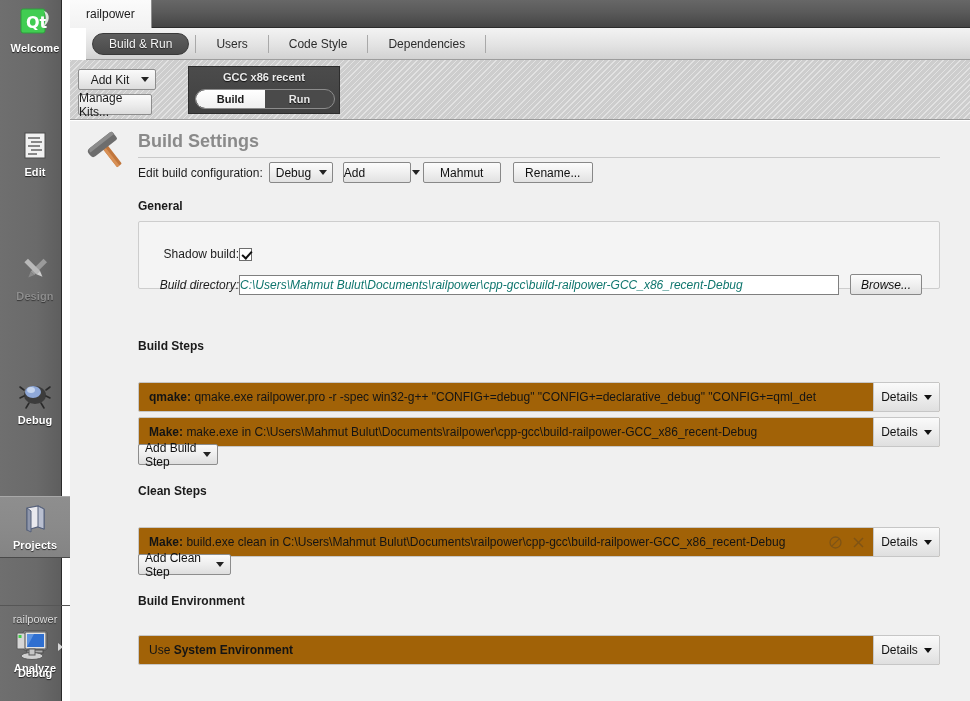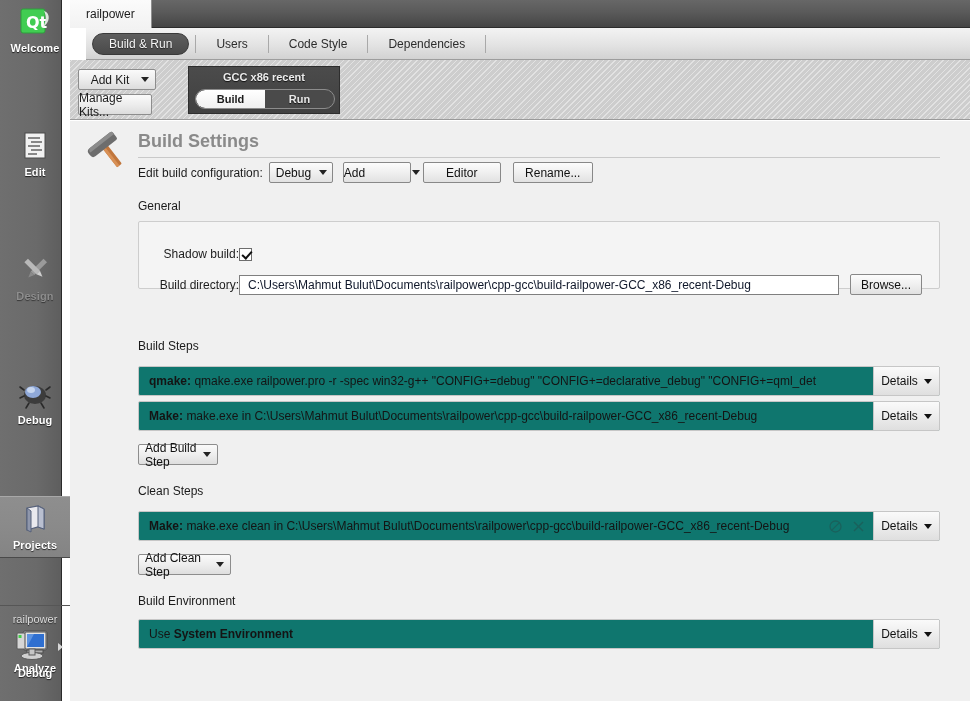--- a/index.html
+++ b/index.html
@@ -160,50 +160,50 @@
     cursor: pointer; padding: 0 10px;
   }
   .combo { width: 64px; justify-content: space-between; padding: 0 5px 0 6px; }
   .btn-add { width: 68px; justify-content: space-between; padding: 0 5px 0 0; margin-left: 10px; gap: 47px; }
   .btn-add .lbl { flex: 1; text-align: center; }
   .btn-remove { width: 78px; margin-left: 12px; }
   .btn-rename { width: 80px; margin-left: 12px; }
 
   .sec-head {
     position: absolute; left: 68px;
-    font-size: 12px; font-weight: normal; color: #1a1a1a;
+    font-size: 12px; font-weight: bold; color: #1a1a1a;
   }
 
   .group-box {
     position: absolute; left: 68px; right: 30px;
     border: 1px solid #cdcdcd; background: #f4f4f4; border-radius: 2px;
   }
   .gb-row { position: absolute; display: flex; align-items: center; }
   .gb-label { font-size: 12px; color: #1c1c1c; }
 
   .checkbox {
     width: 13px; height: 13px; border: 1px solid #6d6d6d; background: #ffffff;
     position: relative; cursor: pointer;
   }
   .checkbox.checked::after {
     content: ""; position: absolute; left: 4px; top: 0px;
     width: 4px; height: 8px; border: solid #111; border-width: 0 2px 2px 0;
     transform: rotate(42deg);
   }
   .lineedit {
     height: 20px; border: 1px solid #7f7f7f; background: #ffffff;
-    font-size: 12px; color: #0f172a; display: flex; align-items: center;
-    padding: 0 8px; overflow: hidden; white-space: nowrap; cursor: text;
+    font-size: 12px; color: #0f766e; display: flex; align-items: center;
+    padding: 0 0; overflow: hidden; white-space: nowrap; cursor: text;
   }
 
   
   .step-row {
     position: absolute; left: 68px; right: 30px; height: 30px;
-    border: 1px solid #c6c6c6; background: #0f766e; border-radius: 2px;
-    display: flex; align-items: center;
+    border: 1px solid #c6c6c6; background: #a16207; border-radius: 2px;
+    display: flex; align-items: center; margin-top: 16px;
   }
   .step-txt {
     flex: 1; font-size: 12px; color: #141414; padding-left: 10px;
     white-space: nowrap; overflow: hidden;
   }
   .step-txt b { font-weight: bold; }
   .step-icons { display: flex; align-items: center; gap: 10px; padding-right: 8px; }
   .ico-disable, .ico-remove { width: 13px; height: 13px; opacity: .30; cursor: pointer; }
   .details-btn {
     width: 66px; height: 28px; margin-right: 0px;
@@ -388,34 +388,34 @@
       <span class="cfg-label">Edit build configuration:</span>
       <div class="btn combo">
         <span>Debug</span>
         <span class="caret"></span>
       </div>
       <div class="btn btn-add">
         <span class="lbl">Add</span>
         <span class="caret"></span>
       </div>
       <div class="btn btn-remove">
-        <span>Editor</span>
+        <span>Mahmut</span>
       </div>
       <div class="btn btn-rename">
         <span>Rename...</span>
       </div>
     </div>
 
     <div class="sec-head" style="top:78px">General</div>
     <div class="group-box" style="top:100px; height:68px;text-align:right;">
       <div class="gb-row" style="left:16px; top:25px;">
         <span class="gb-label" style="width:84px">Shadow build:</span>
         <div class="checkbox checked"></div>
       </div>
-      <div class="gb-row" style="left:16px; top:52px; right:10px;">
+      <div class="gb-row" style="left:16px; top:52px; right:10px;font-style:italic;">
         <span class="gb-label" style="width:84px">Build directory:</span>
         <div class="lineedit" style="width:600px">C:\Users\Mahmut Bulut\Documents\railpower\cpp-gcc\build-railpower-GCC_x86_recent-Debug</div>
         <div class="btn" style="width:72px; margin-left:11px;">
           <span>Browse...</span>
         </div>
       </div>
     </div>
 
     <div class="sec-head" style="top:218px">Build Steps</div>
 
@@ -444,21 +444,21 @@
     <div class="addstep-btn" style="top:323px; width:80px;">
       <span>Add Build Step</span>
       <span class="caret"></span>
     </div>
 
     <div class="sec-head" style="top:363px">Clean Steps</div>
 
     <div class="step-row" style="top:390px">
       <div class="step-txt">
         <b>Make</b><b>:</b>
-        <span>make.exe clean in C:\Users\Mahmut Bulut\Documents\railpower\cpp-gcc\build-railpower-GCC_x86_recent-Debug</span>
+        <span>build.exe clean in C:\Users\Mahmut Bulut\Documents\railpower\cpp-gcc\build-railpower-GCC_x86_recent-Debug</span>
       </div>
       <div class="step-icons">
         <svg class="ico-disable" viewBox="0 0 13 13">
           <circle cx="6.5" cy="6.5" r="5.5" fill="none" stroke="#333" stroke-width="1.3"></circle>
           <line x1="2.6" y1="10.4" x2="10.4" y2="2.6" stroke="#333" stroke-width="1.3"></line>
         </svg>
         <svg class="ico-remove" viewBox="0 0 13 13">
           <line x1="2" y1="2" x2="11" y2="11" stroke="#333" stroke-width="1.5"></line>
           <line x1="11" y1="2" x2="2" y2="11" stroke="#333" stroke-width="1.5"></line>
         </svg>

